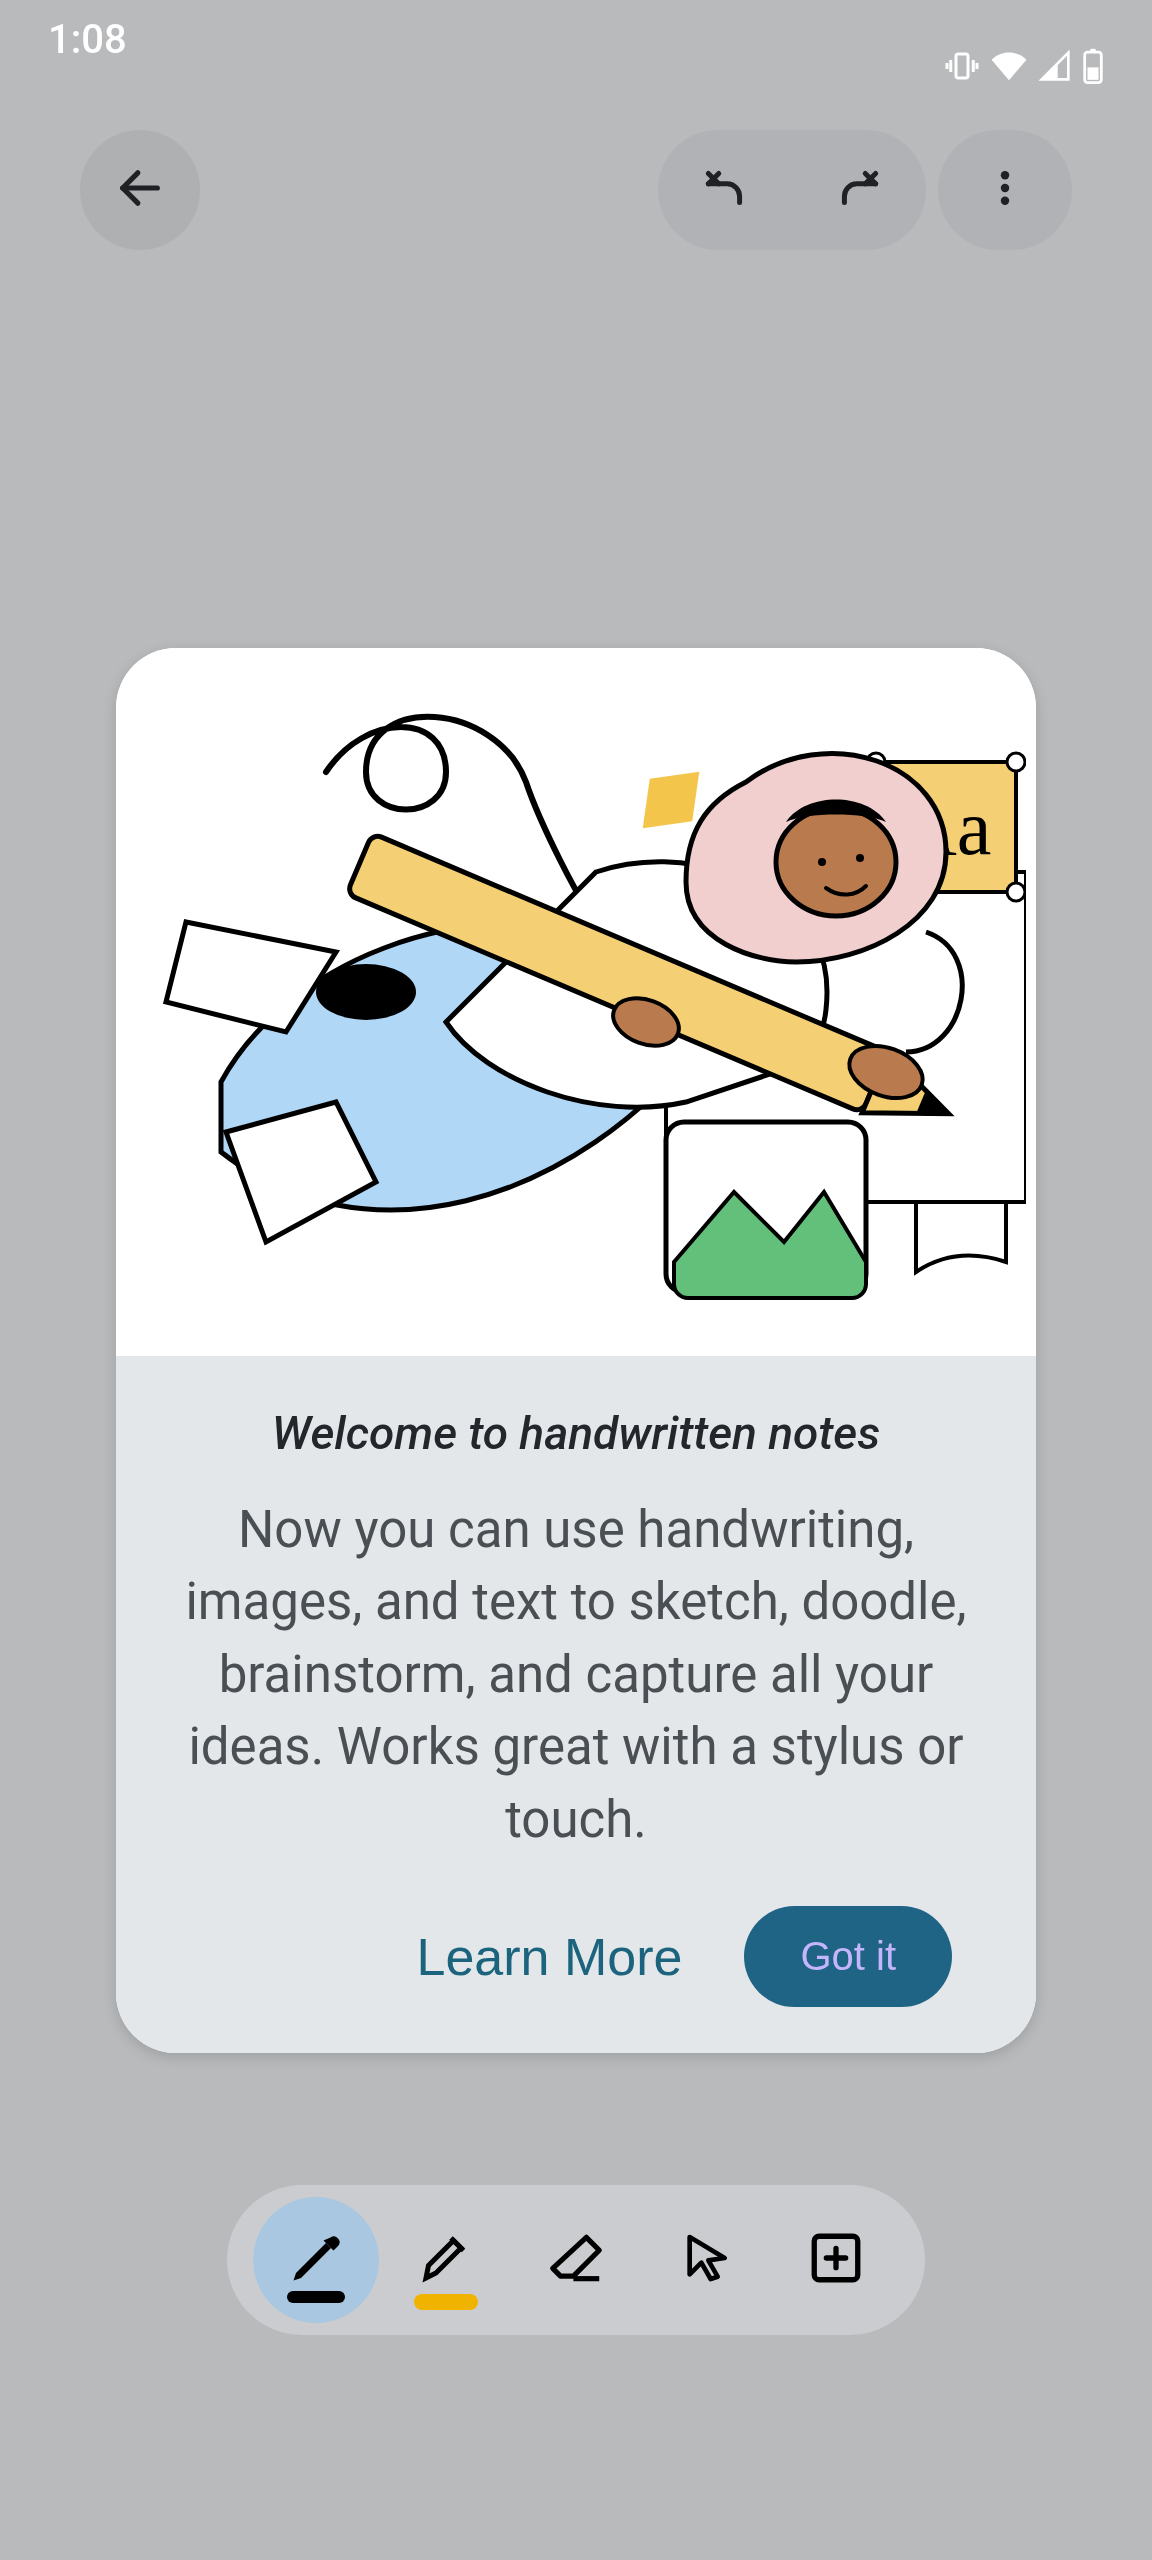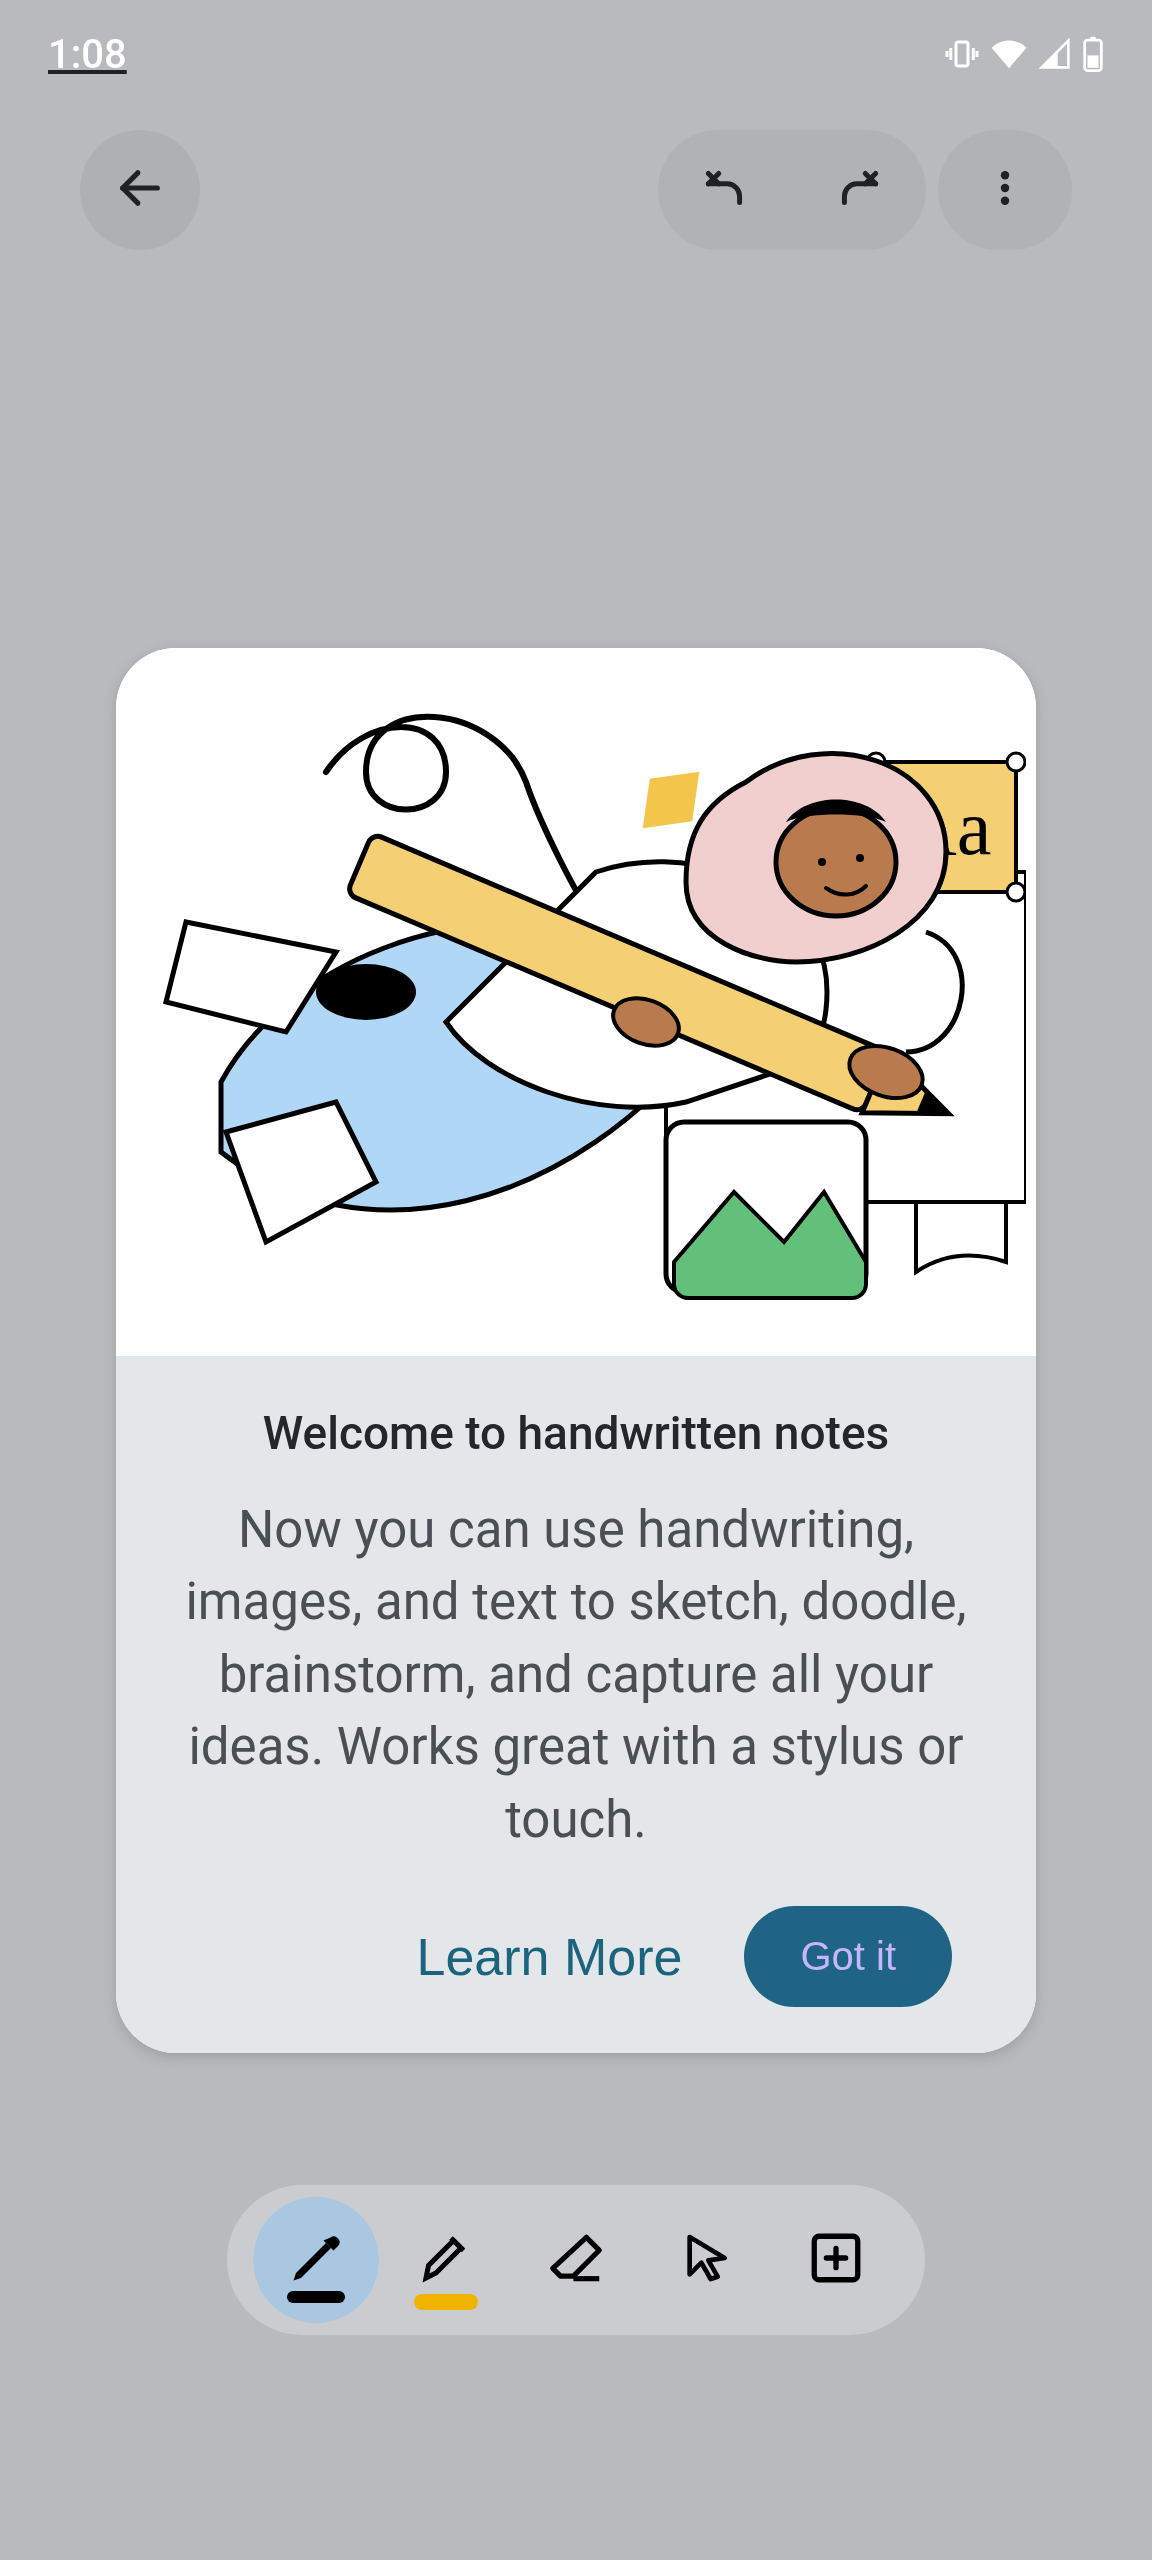--- a/index.html
+++ b/index.html
@@ -22,27 +22,25 @@
     height:2560px;
     background:var(--bg);
     font-family:Roboto,"Helvetica Neue",Arial,sans-serif;
     color:var(--dark);
     position:relative;
     overflow:hidden;
   }
   
   .statusbar{
     position:absolute;
-    top:4px;left:0;right:0;
+    top:16px;left:0;right:0;
     height:100px;
     display:flex;
-    align-items:center;
     padding:0 48px;
     box-sizing:border-box;
-    text-decoration:underline;
   }
   .clock{font-size:40px;font-weight:500;color:#fff;}
   .status-right{margin-left:auto;display:flex;align-items:center;gap:10px;}
   .status-right svg{display:block;}
   
   .header{
     position:absolute;
     top:130px;left:0;right:0;
     height:120px;
     display:flex;
@@ -91,20 +89,21 @@
   .card-text{
     background:var(--card-bottom);
     padding:50px 60px 46px 60px;
     text-align:center;
   }
   .card-title{
     font-size:46px;
     font-weight:500;
     color:#23272c;
     margin:0 0 34px 0;
+    font-style:italic;
   }
   .card-body{
     font-size:51px;
     line-height:1.42;
     color:var(--muted-text);
     margin:16px auto;
     max-width:800px;
   }
   .card-actions{
     display:flex;

